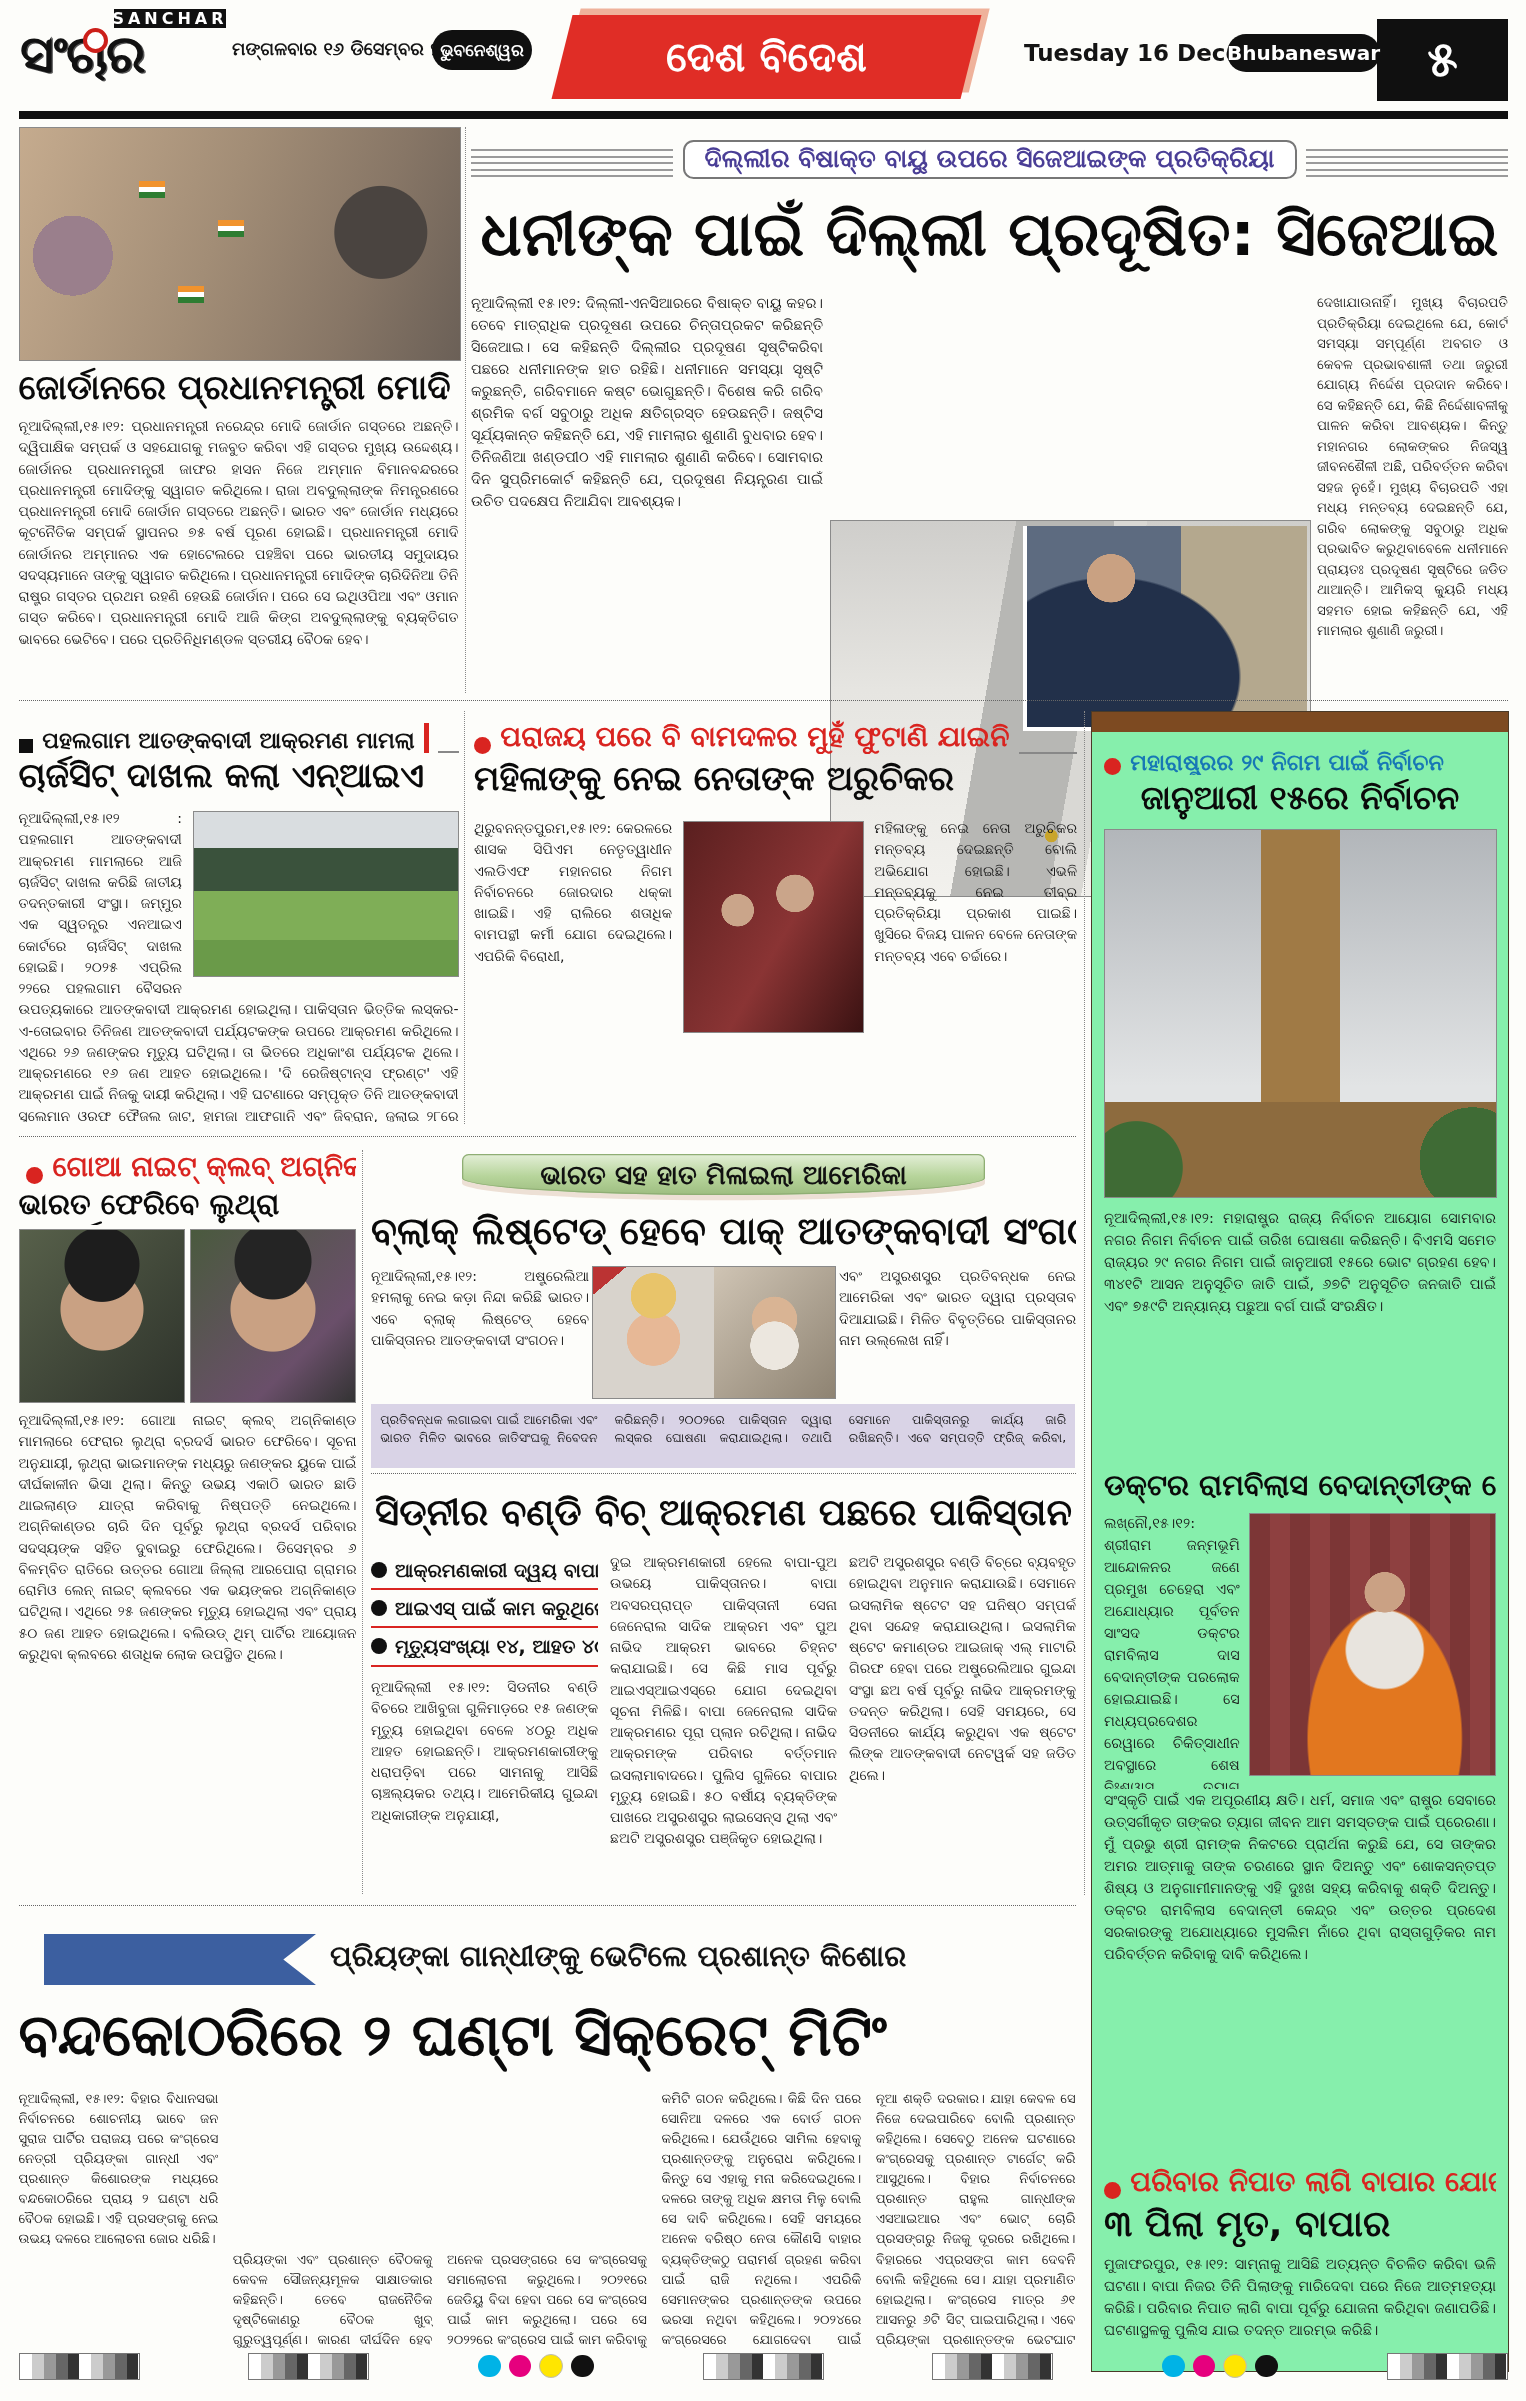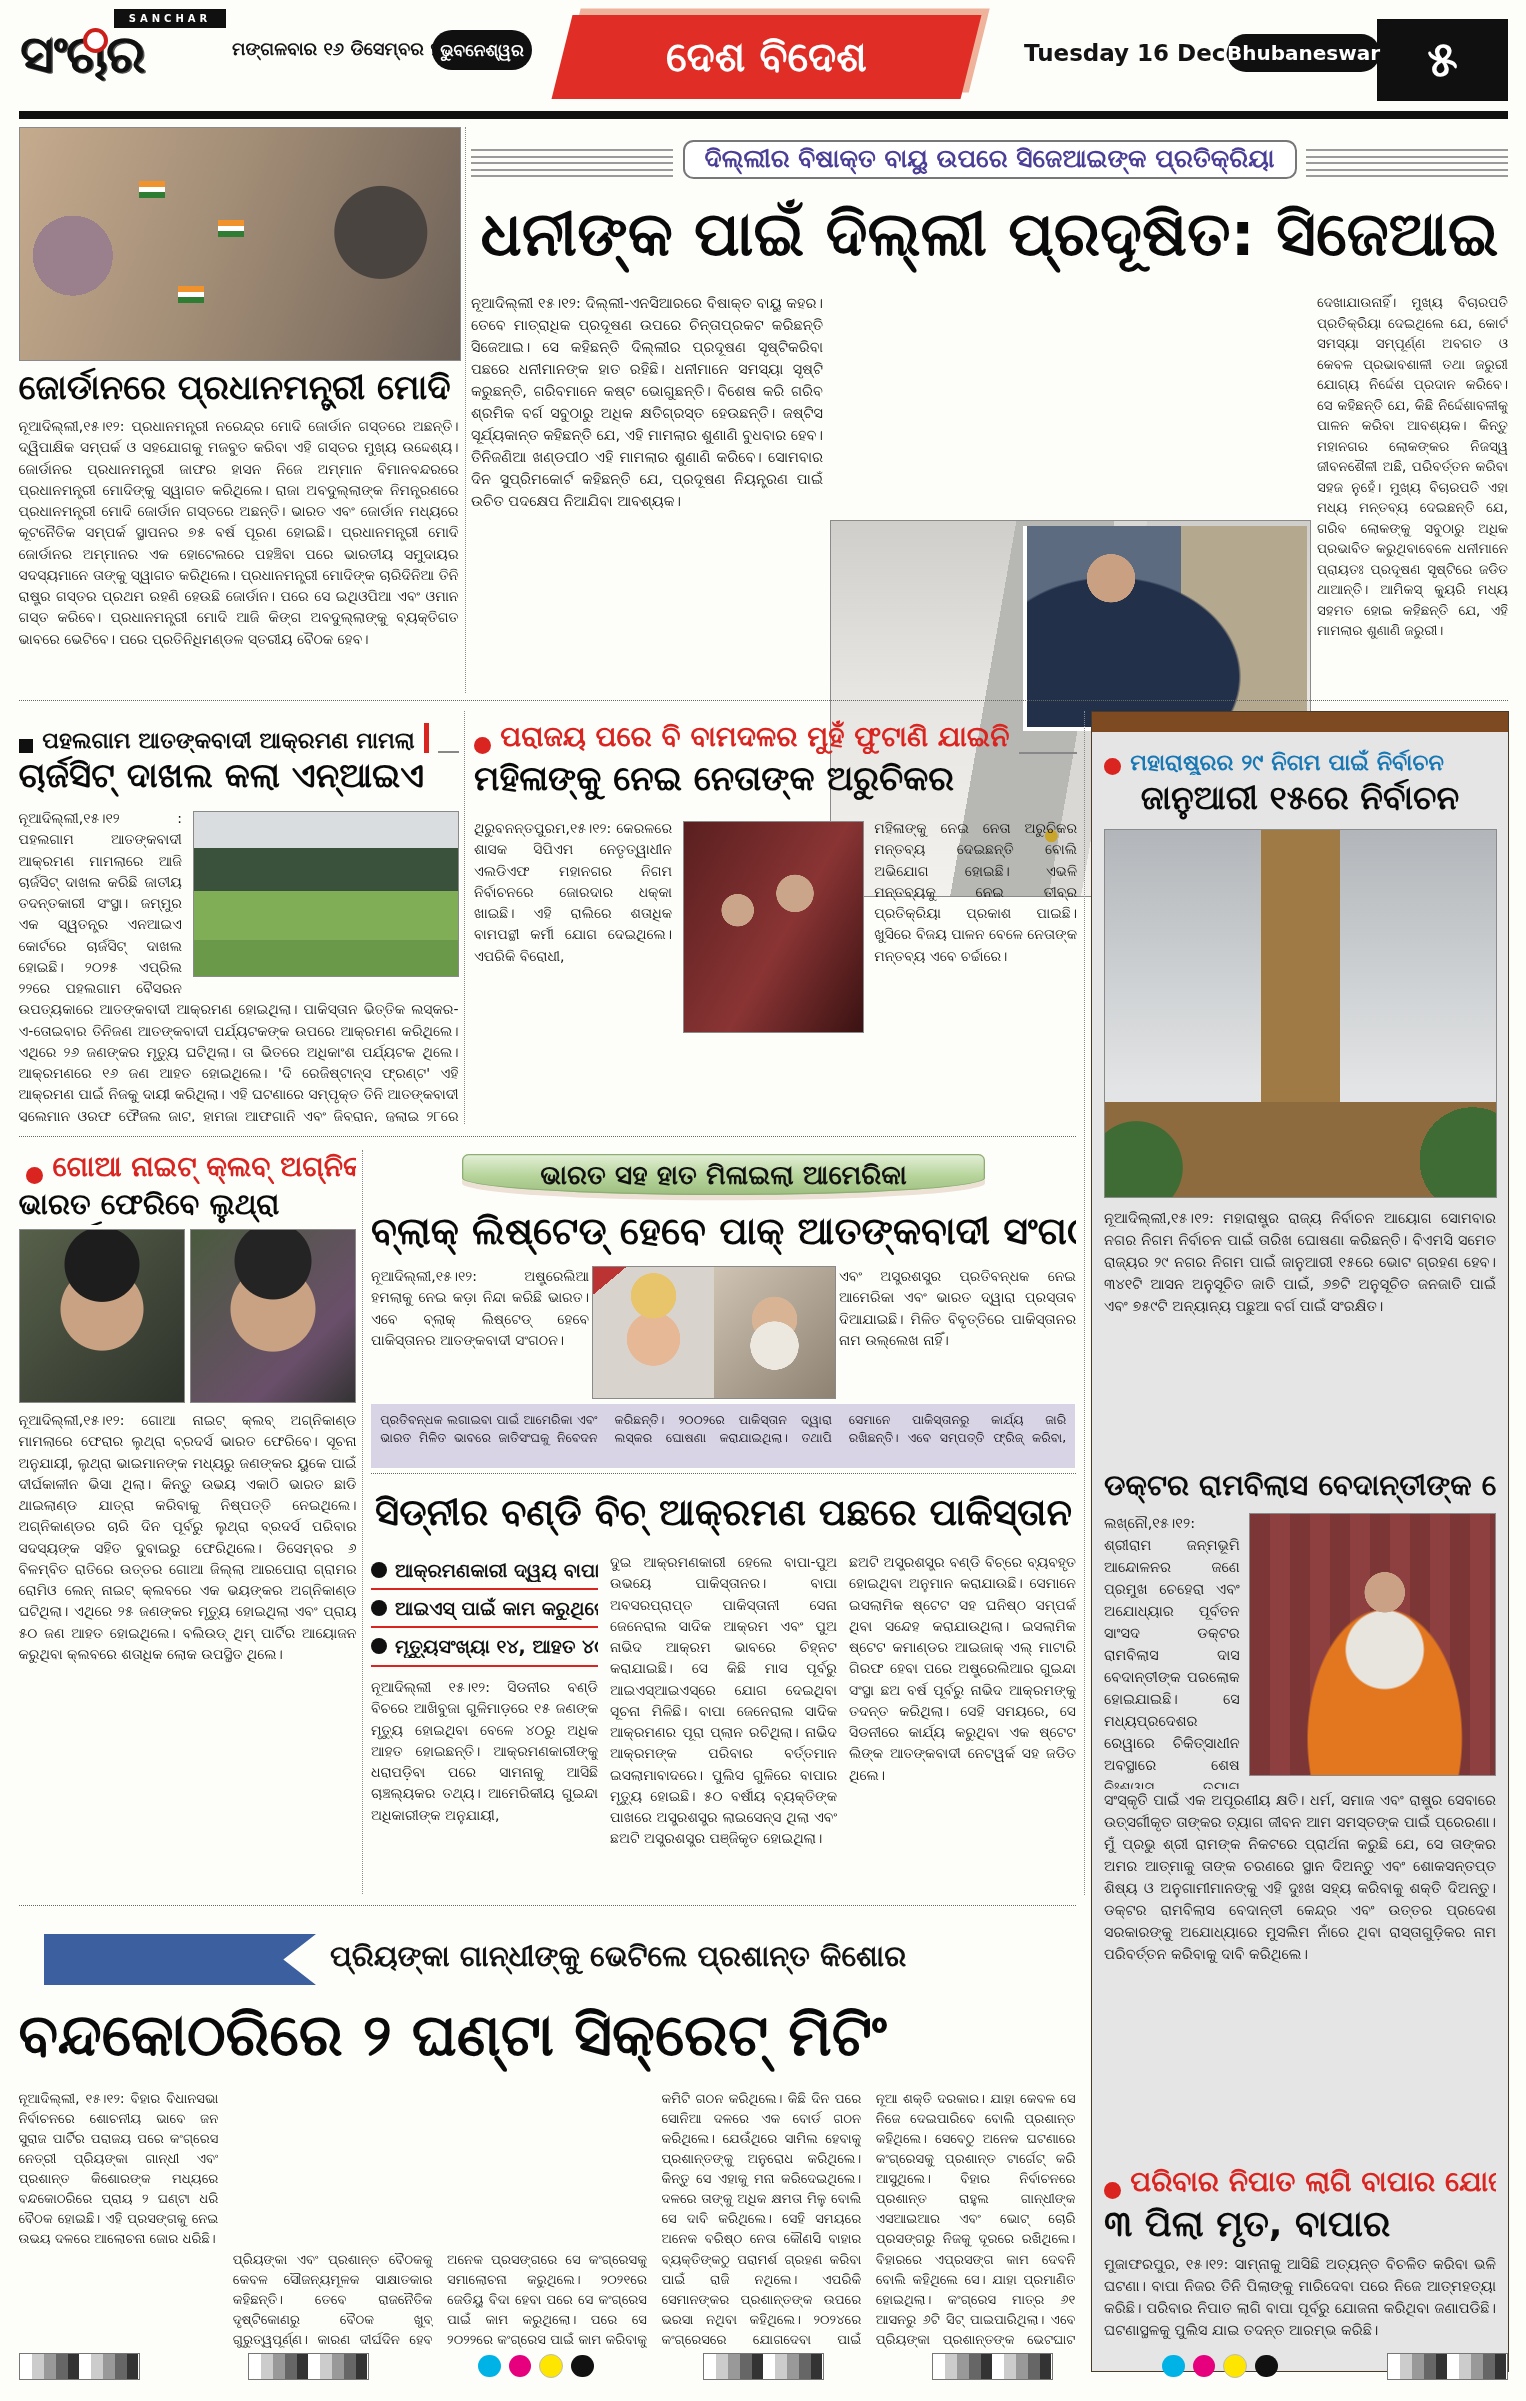--- a/index.html
+++ b/index.html
@@ -13,35 +13,35 @@
   .vdot{border-left:1.3px dotted #888;width:0;}
   .rule{background:#101010;}
   .pill{background:#101010;color:#fff;border-radius:20px;display:flex;align-items:center;justify-content:center;font-weight:bold;}
   .photo{border:0.7px solid #8a8a8a;overflow:hidden;position:relative;}
   
   .red-banner{background:#e02d26;transform:skewX(-14deg);display:flex;align-items:center;justify-content:center;
               box-shadow:6.6px -6.6px 0 0 #efb29b;}
   .red-banner span{transform:skewX(14deg);color:#fff;font-weight:bold;font-size:41px;}
   .pagebox{background:#101010;color:#fff;display:flex;align-items:center;justify-content:center;font-size:49px;font-weight:bold;}
   .logo-odia{font-size:52px;font-weight:bold;color:#111;letter-spacing:-1.3px;text-shadow:1.3px 1.3px 0 #555;}
-  .logo-latin{background:#101010;color:#fff;font-size:10px;letter-spacing:4px;display:flex;align-items:center;justify-content:center;font-weight:bold;}
+  .logo-latin{background:#101010;color:#fff;font-size:16px;letter-spacing:4px;display:flex;align-items:center;justify-content:center;font-weight:bold;}
   .logo-dot{position:absolute;width:17px;height:17px;border:4px solid #cc1f1a;border-radius:50%;background:#fff;}
   
   .kicker-row{display:flex;align-items:flex-end;gap:9.2px;overflow:hidden;}
   .stripes{flex:1;height:30px;background:repeating-linear-gradient(to bottom,#9a9a9a 0 2px,transparent 2px 6.6px);}
   .kbox{border:2px solid #777;border-radius:10.6px;padding:2.6px 20px;font-size:25px;font-weight:bold;color:#4a3e96;white-space:nowrap;background:#fff;}
   .kick-dot{width:17px;height:17px;border-radius:50%;background:#d92420;flex:0 0 auto;}
   .kick-sq{width:14.5px;height:14.5px;background:#101010;flex:0 0 auto;}
   .kick-line{flex:1;border-top:2px solid #888;height:0;}
   .kick-tick{width:5.3px;height:30px;background:#d92420;flex:0 0 auto;}
   .kick-text-red{color:#d92420;font-weight:bold;font-size:28px;white-space:nowrap;}
   .kick-text-blk{color:#111;font-weight:bold;font-size:22.4px;white-space:nowrap;}
   .kick-text-blue{color:#1778b5;font-weight:bold;font-size:22.4px;white-space:nowrap;}
   
-  .sidebar{background:#e5e5e5;border:1.3px solid #4a3a28;}
+  .sidebar{background:#86efac;border:1.3px solid #4a3a28;}
   .sidebar-bar{height:20px;background:#7d4a21;}
   .sidebar-in{padding:10.6px 12px;}
   
   .bullet-line{display:flex;align-items:center;gap:8px;margin-top:6.6px;}
   .bullet-line .dot{width:16px;height:16px;background:#101010;border-radius:50%;flex:0 0 auto;}
   .bullet-line .txt{font-weight:bold;font-size:19px;color:#111;white-space:nowrap;overflow:hidden;}
   .red-rule{border-top:2.6px solid #d92420;margin:6.6px 0 1.3px 0;}
   
   .green-banner{background:linear-gradient(to bottom,#e4efd8,#b6d49a 55%,#9dbd80);border-radius:6.6px 6.6px 50% 50%/6.6px 6.6px 17px 17px;
                 box-shadow:0 5.3px 0 #c4917044, inset 0 0 0 1.3px #8fae74;display:flex;align-items:center;justify-content:center;}

